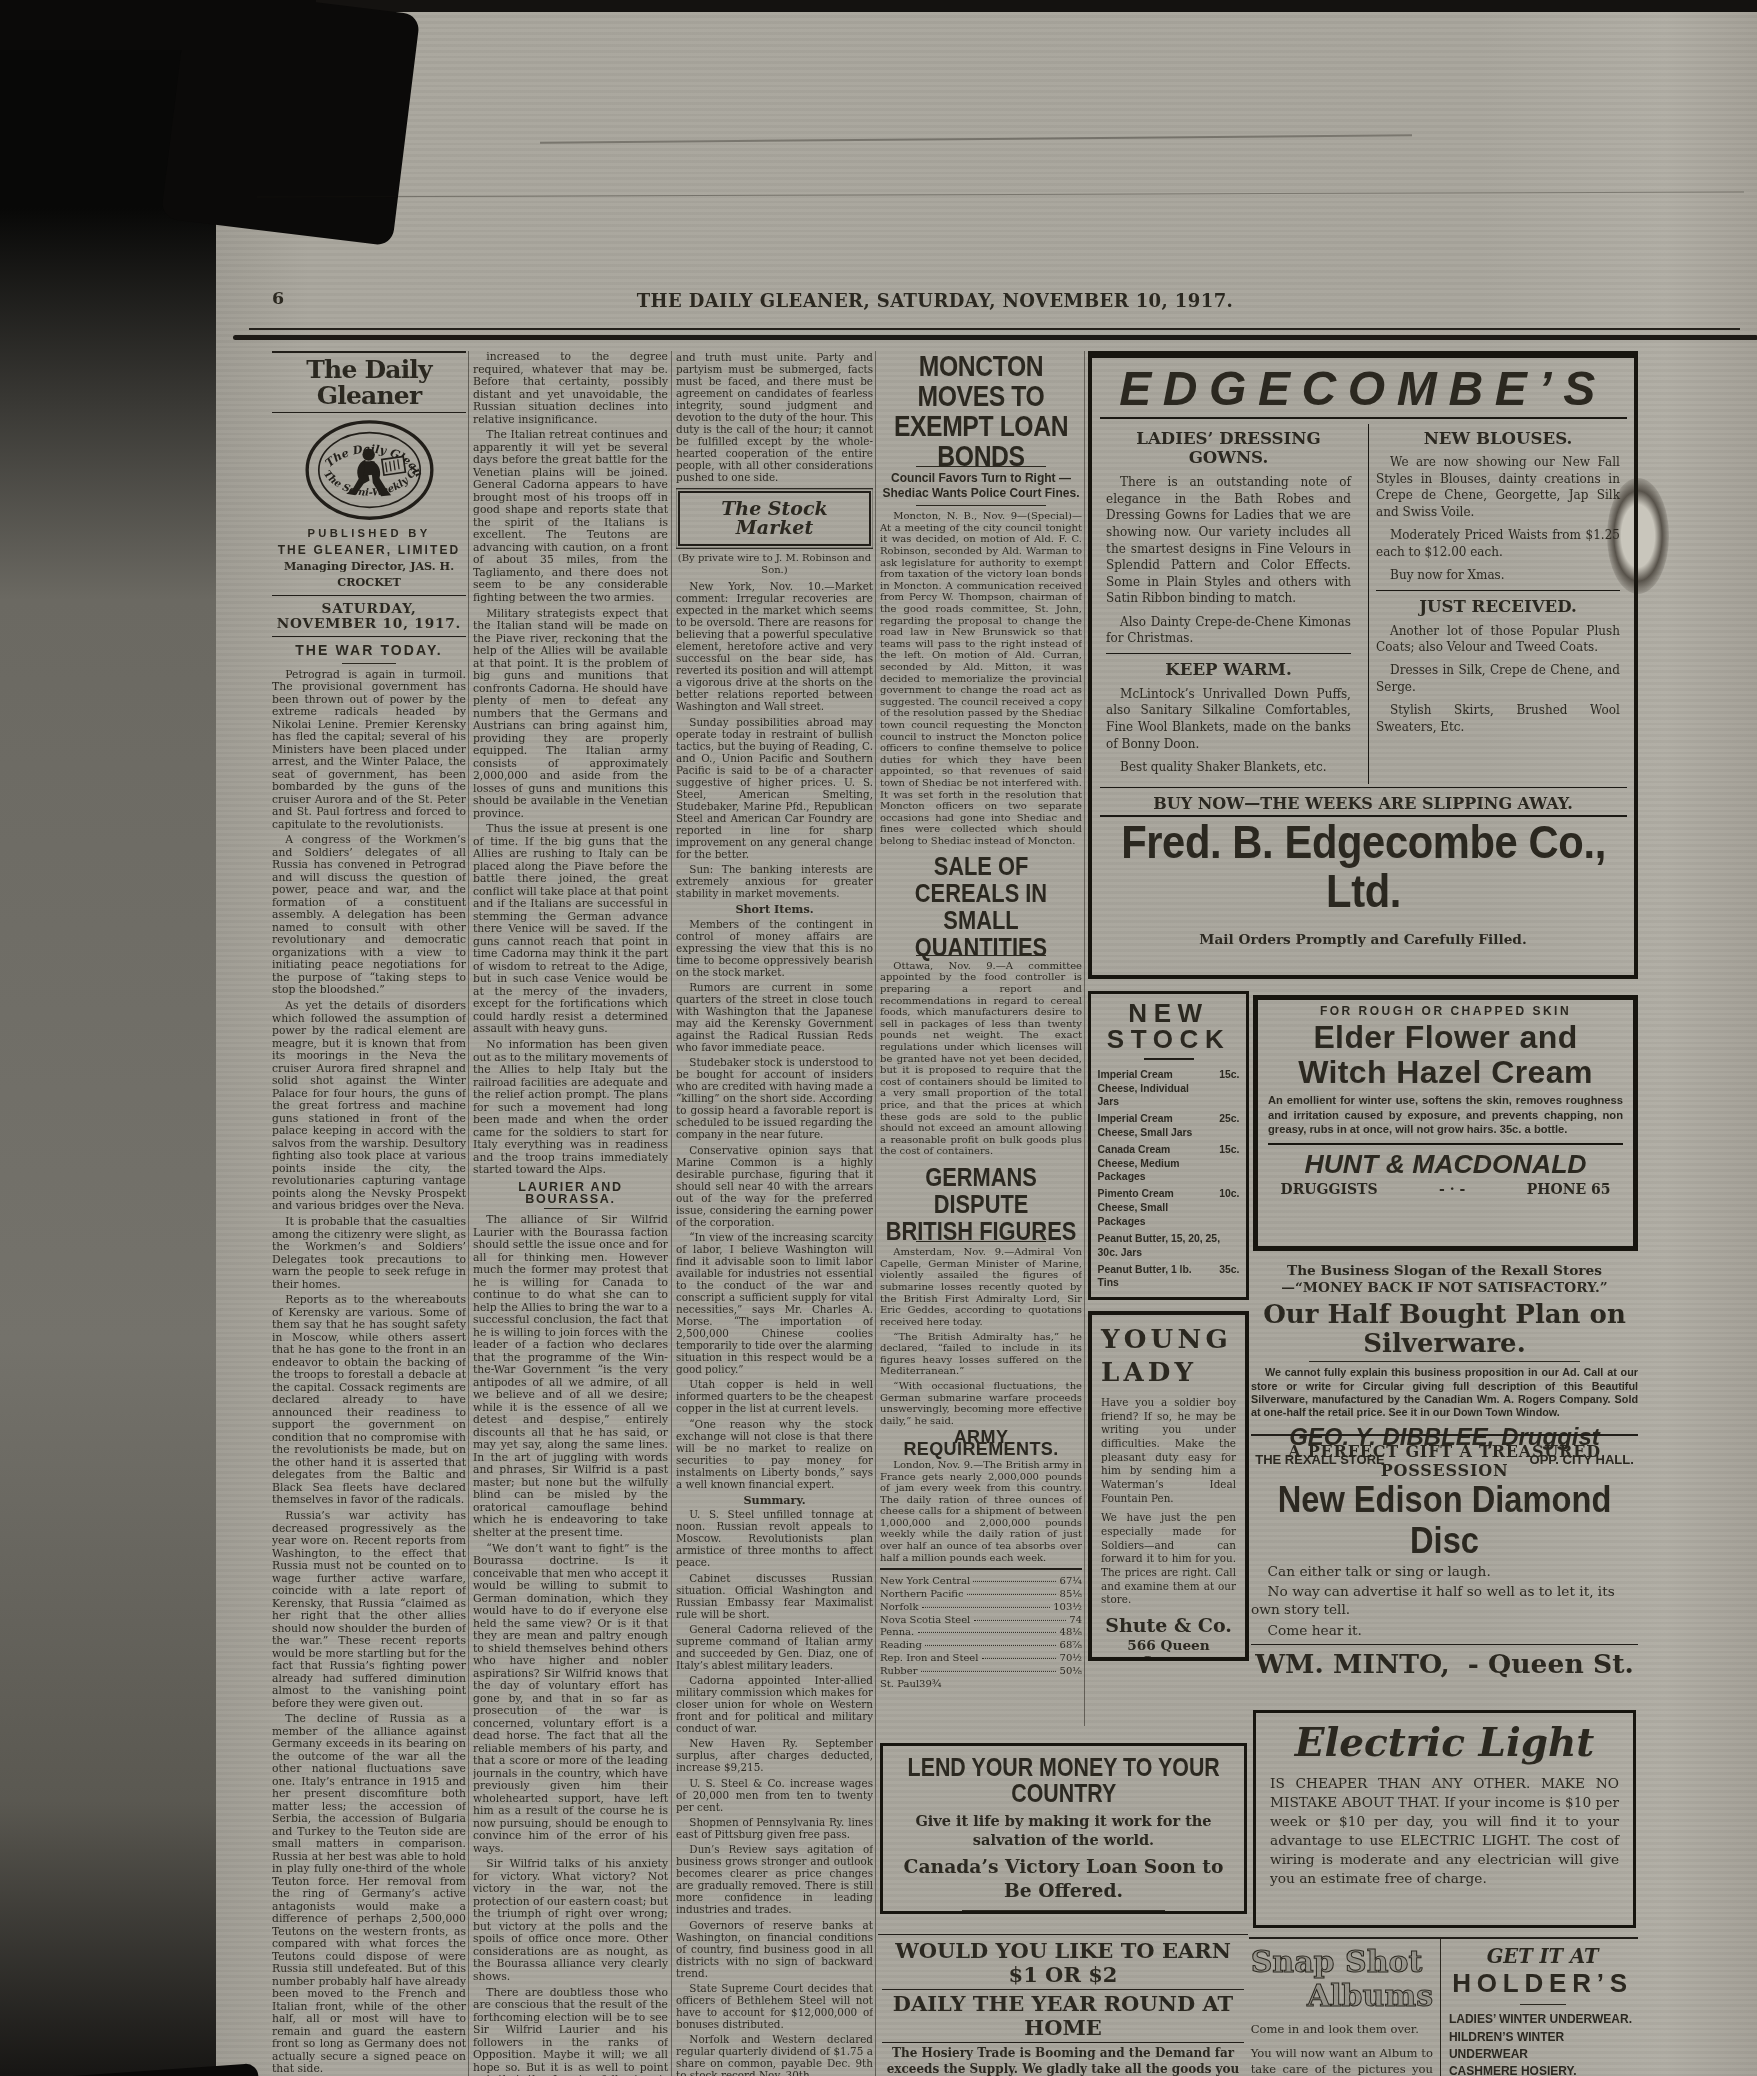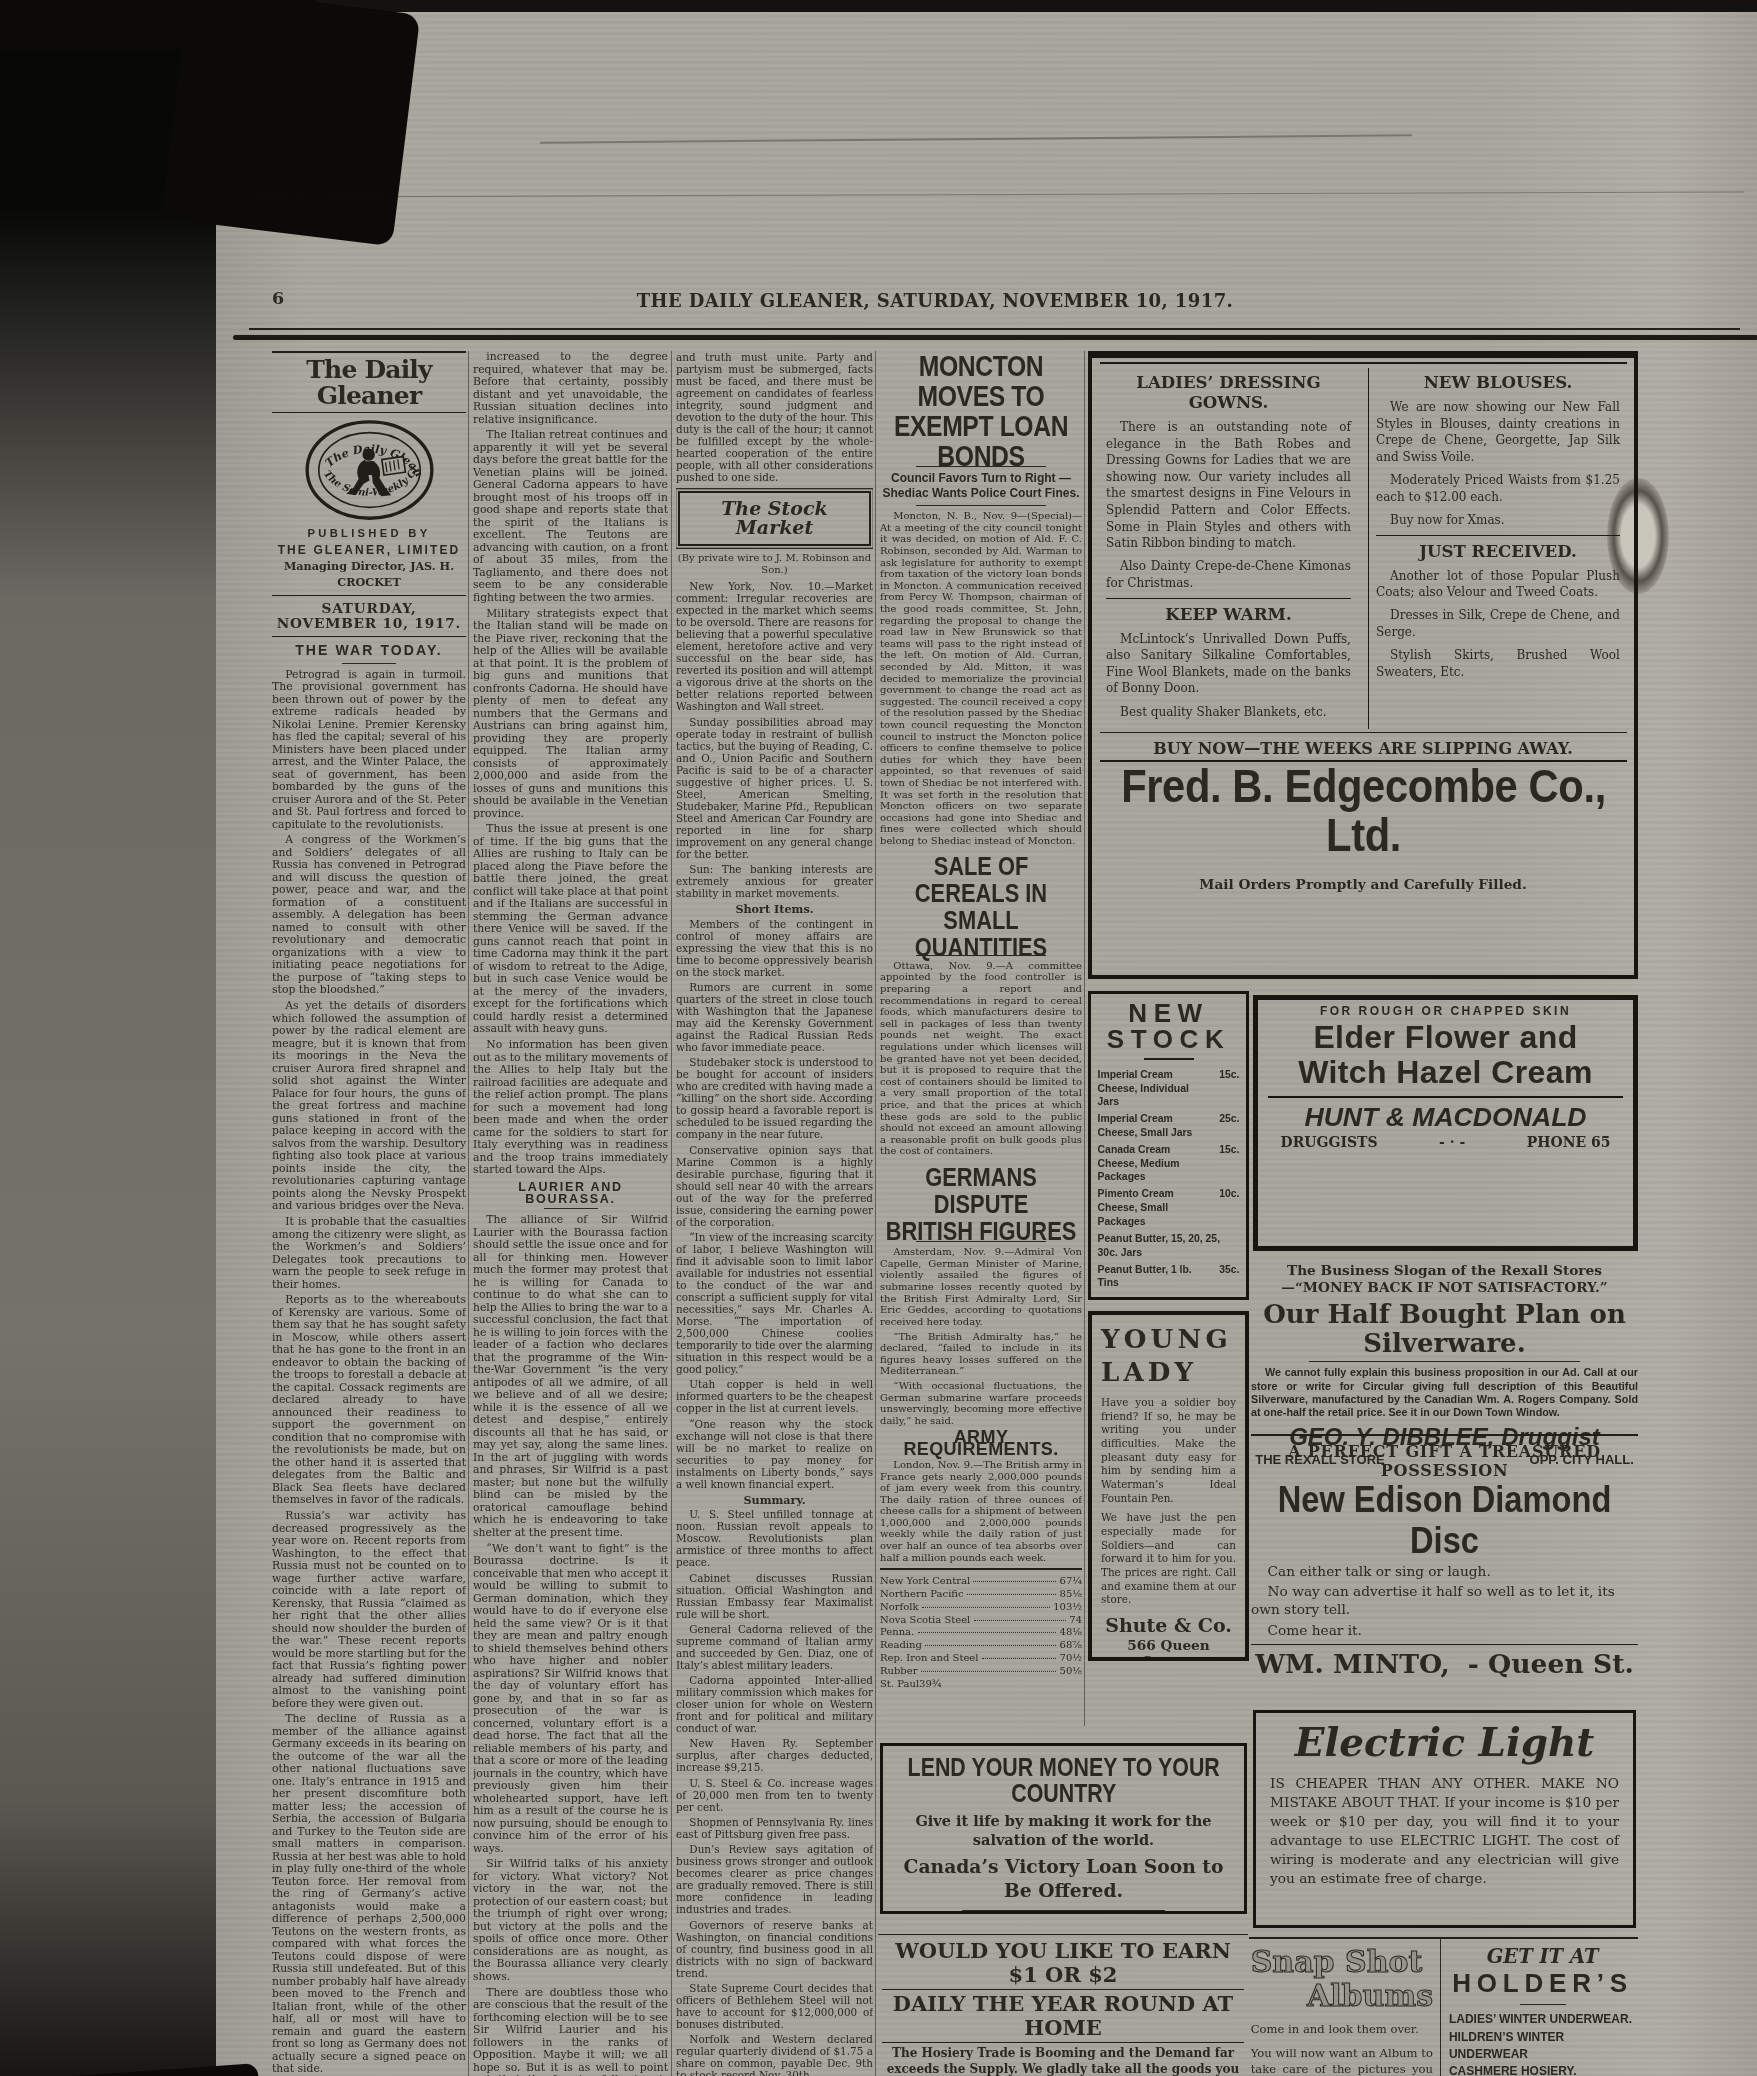--- a/index.html
+++ b/index.html
@@ -371,20 +371,21 @@
           <span class="qn">St. Paul</span>
 
           <span class="qv">39¾</span>
         </div>
 
       </div>
 
   </div>
 
   <div id="edgecombe">
+    <div class="edgetitle">EDGECOMBE’S</div>
     <hr class="edgerule">
     <div class="edgecols">
       <div class="edgecol">
         <div class="edgehead">LADIES’ DRESSING GOWNS.</div>
         <p>There is an outstanding note of elegance in the Bath Robes and Dressing Gowns for Ladies that we are showing now.  Our variety includes all the smartest designs in Fine Velours in Splendid Pattern and Color Effects.  Some in Plain Styles and others with Satin Ribbon binding to match.</p>
         <p>Also Dainty Crepe-de-Chene Kimonas for Christmas.</p>
         <hr class="edgesep">
         <div class="edgehead">KEEP WARM.</div>
         <p>McLintock’s Unrivalled Down Puffs, also Sanitary Silkaline Comfortables, Fine Wool Blankets, made on the banks of Bonny Doon.</p>
         <p>Best quality Shaker Blankets, etc.</p>
@@ -466,20 +467,21 @@
     <div class="ylfirm">Shute &amp; Co.</div>
     <div class="yladdr">566 Queen Street.</div>
   </div>
 
   <div id="elder">
     <div class="eltag">FOR ROUGH OR CHAPPED SKIN</div>
     <div class="eltitle">
       <div>Elder Flower and</div>
       <div>Witch Hazel Cream</div>
     </div>
+    <div class="body">An emollient for winter use, softens the skin, removes roughness and irritation caused by exposure, and prevents chapping, non greasy, rubs in at once, will not grow hairs.    35c. a bottle.</div>
     <hr class="elrule">
     <div class="elfirm">HUNT &amp; MACDONALD</div>
     <div class="elline">
       <span>DRUGGISTS</span>
       <span>-  ·  -</span>
       <span>PHONE 65</span>
     </div>
   </div>
 
   <div id="rexall">

